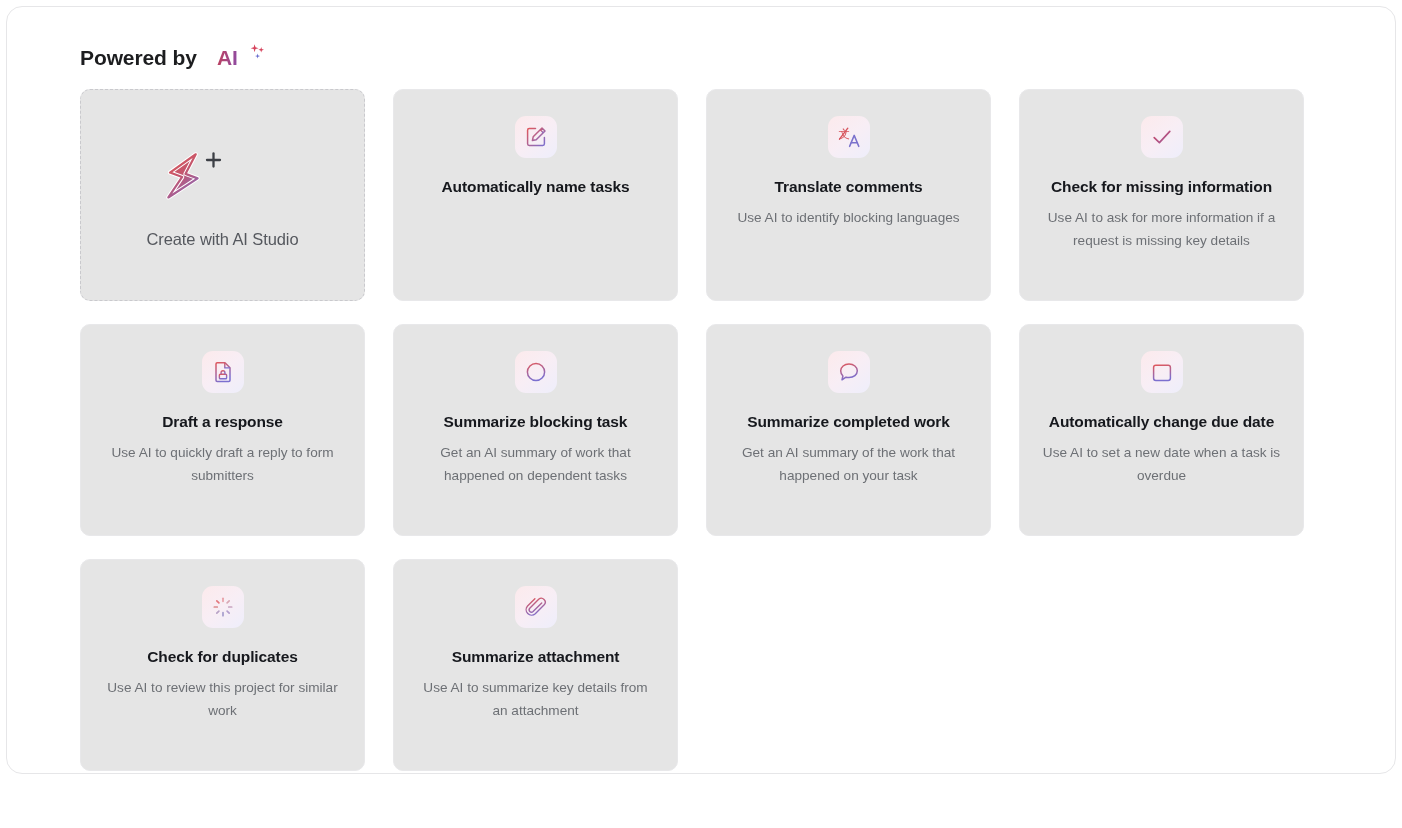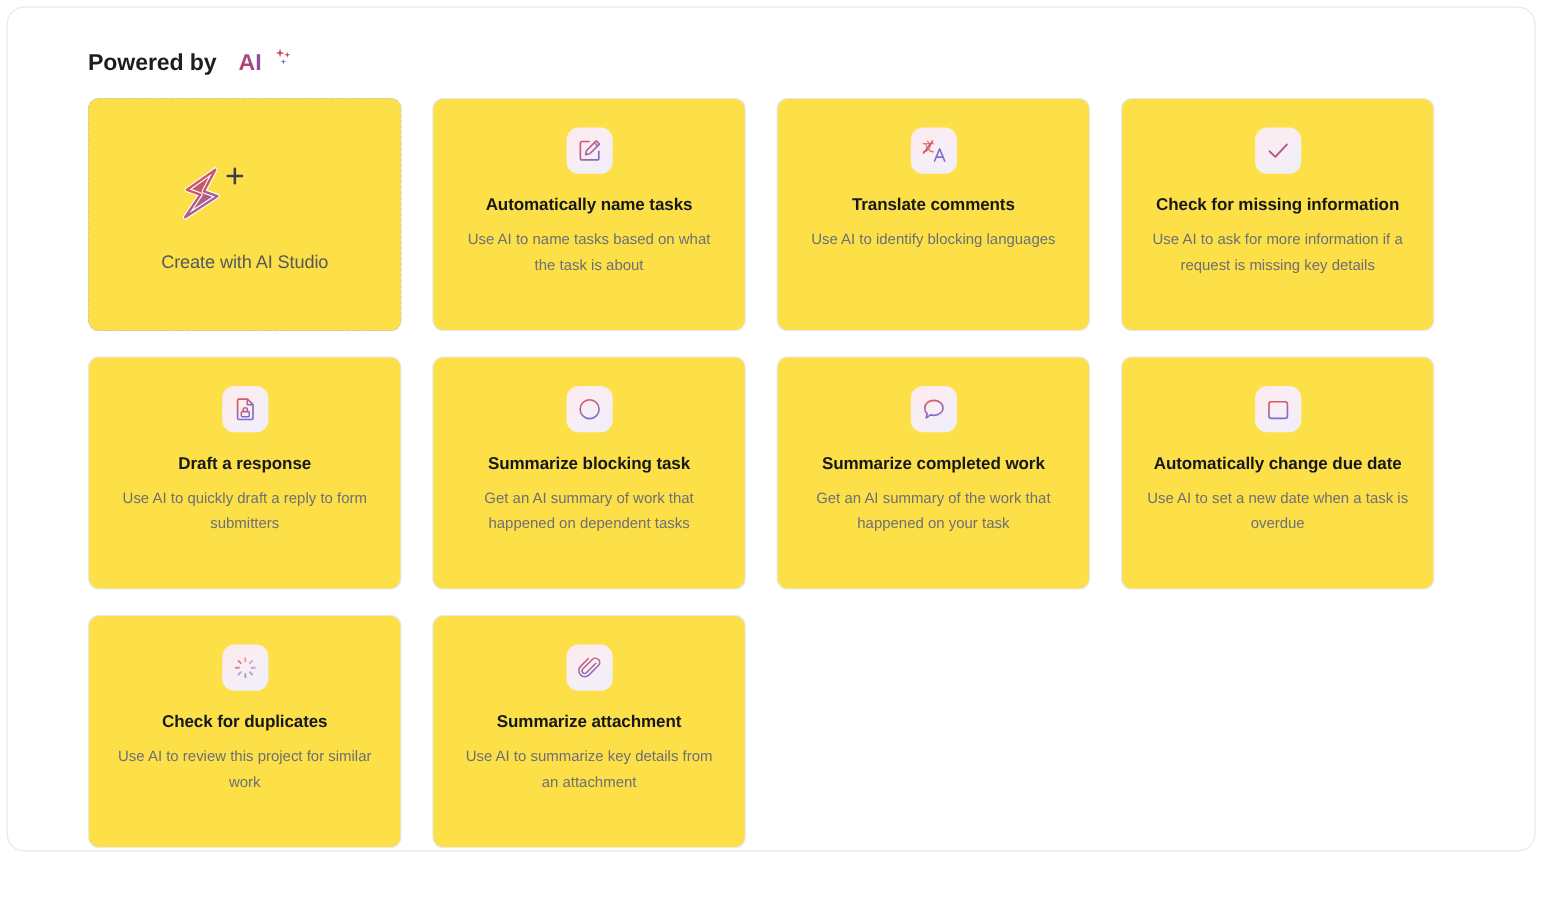--- a/index.html
+++ b/index.html
@@ -68,21 +68,21 @@
     display: grid;
     grid-template-columns: repeat(4, 285px);
     grid-auto-rows: 212px;
     column-gap: 28px;
     row-gap: 23px;
   }
 
   .card {
     border: 1px solid #e8e8ea;
     border-radius: 10px;
-    background: #fde047;
+    background: #e5e5e5;
     position: relative;
     display: flex;
     flex-direction: column;
     align-items: center;
     padding: 26px 22px 16px 22px;
     cursor: pointer;
   }
 
   .card.create-card {
     border: 1px dashed #c9c9cd;
@@ -199,21 +199,20 @@
               <stop offset="0%" stop-color="#e0585c"></stop>
                 <stop offset="100%" stop-color="#7b6fcf"></stop>
             </linearGradient>
           </defs>
           <path d="M11.5 3.6 H5.2 A1.6 1.6 0 0 0 3.6 5.2 V18.8 A1.6 1.6 0 0 0 5.2 20.4 H18.8 A1.6 1.6 0 0 0 20.4 18.8 V12.6" stroke="url(#g1)" stroke-width="1.5" stroke-linecap="round"></path>
           <path d="M18.0 3.0 L21.0 6.0 L12.2 14.8 L8.4 15.6 L9.2 11.8 Z" stroke="url(#g1)" stroke-width="1.5" stroke-linejoin="round"></path>
           <path d="M16.3 4.7 L19.3 7.7" stroke="url(#g1)" stroke-width="1.3"></path>
         </svg>
       </div>
       <div class="card-title">Automatically name tasks</div>
-      <div class="card-desc">Use AI to name tasks based on what the task is about</div>
     </div>
 
     <div class="card">
       <div class="icon-tile">
         <svg width="24" height="24" viewBox="0 0 24 24" fill="none">
           <defs>
             <linearGradient id="g2" x1="0" y1="0" x2="1" y2="1">
               <stop offset="0%" stop-color="#e0585c"></stop>
                 <stop offset="100%" stop-color="#7b6fcf"></stop>
             </linearGradient>

